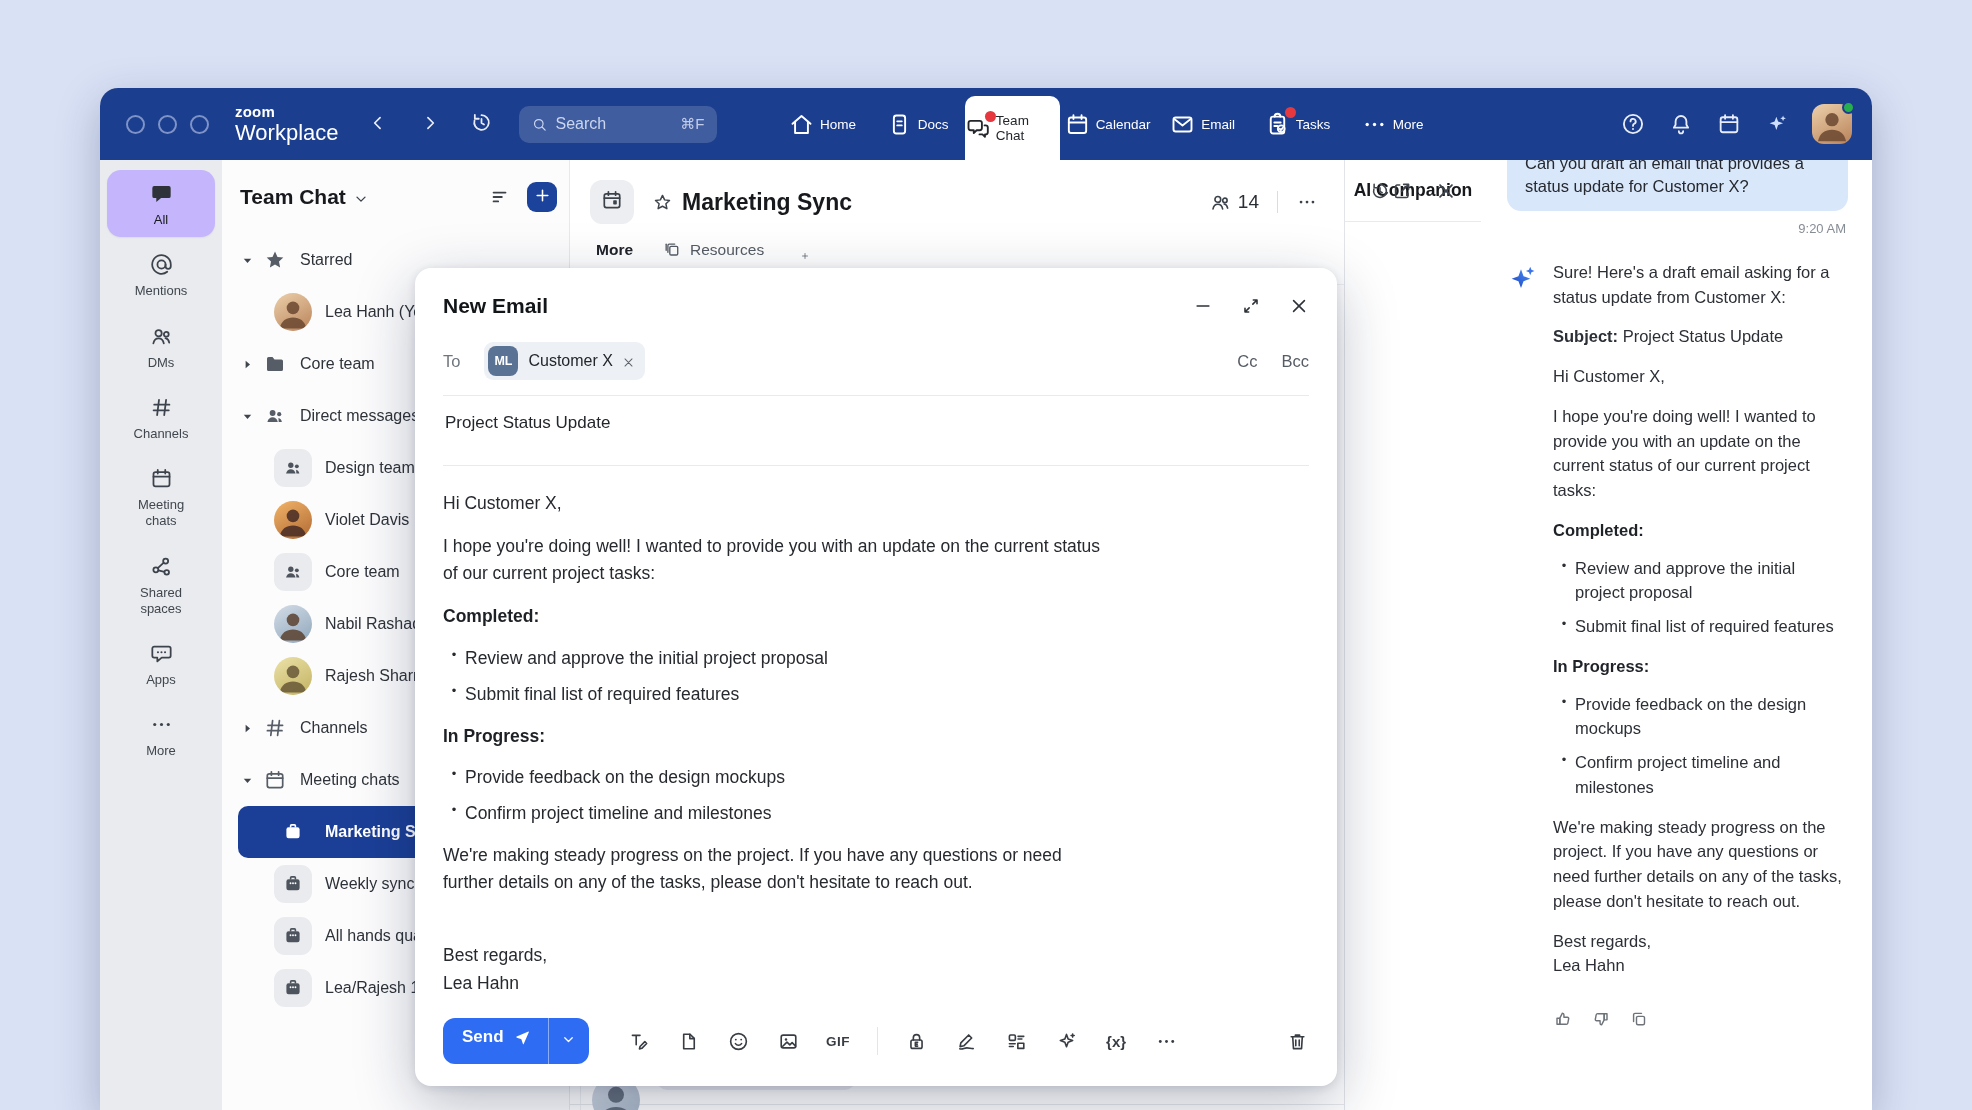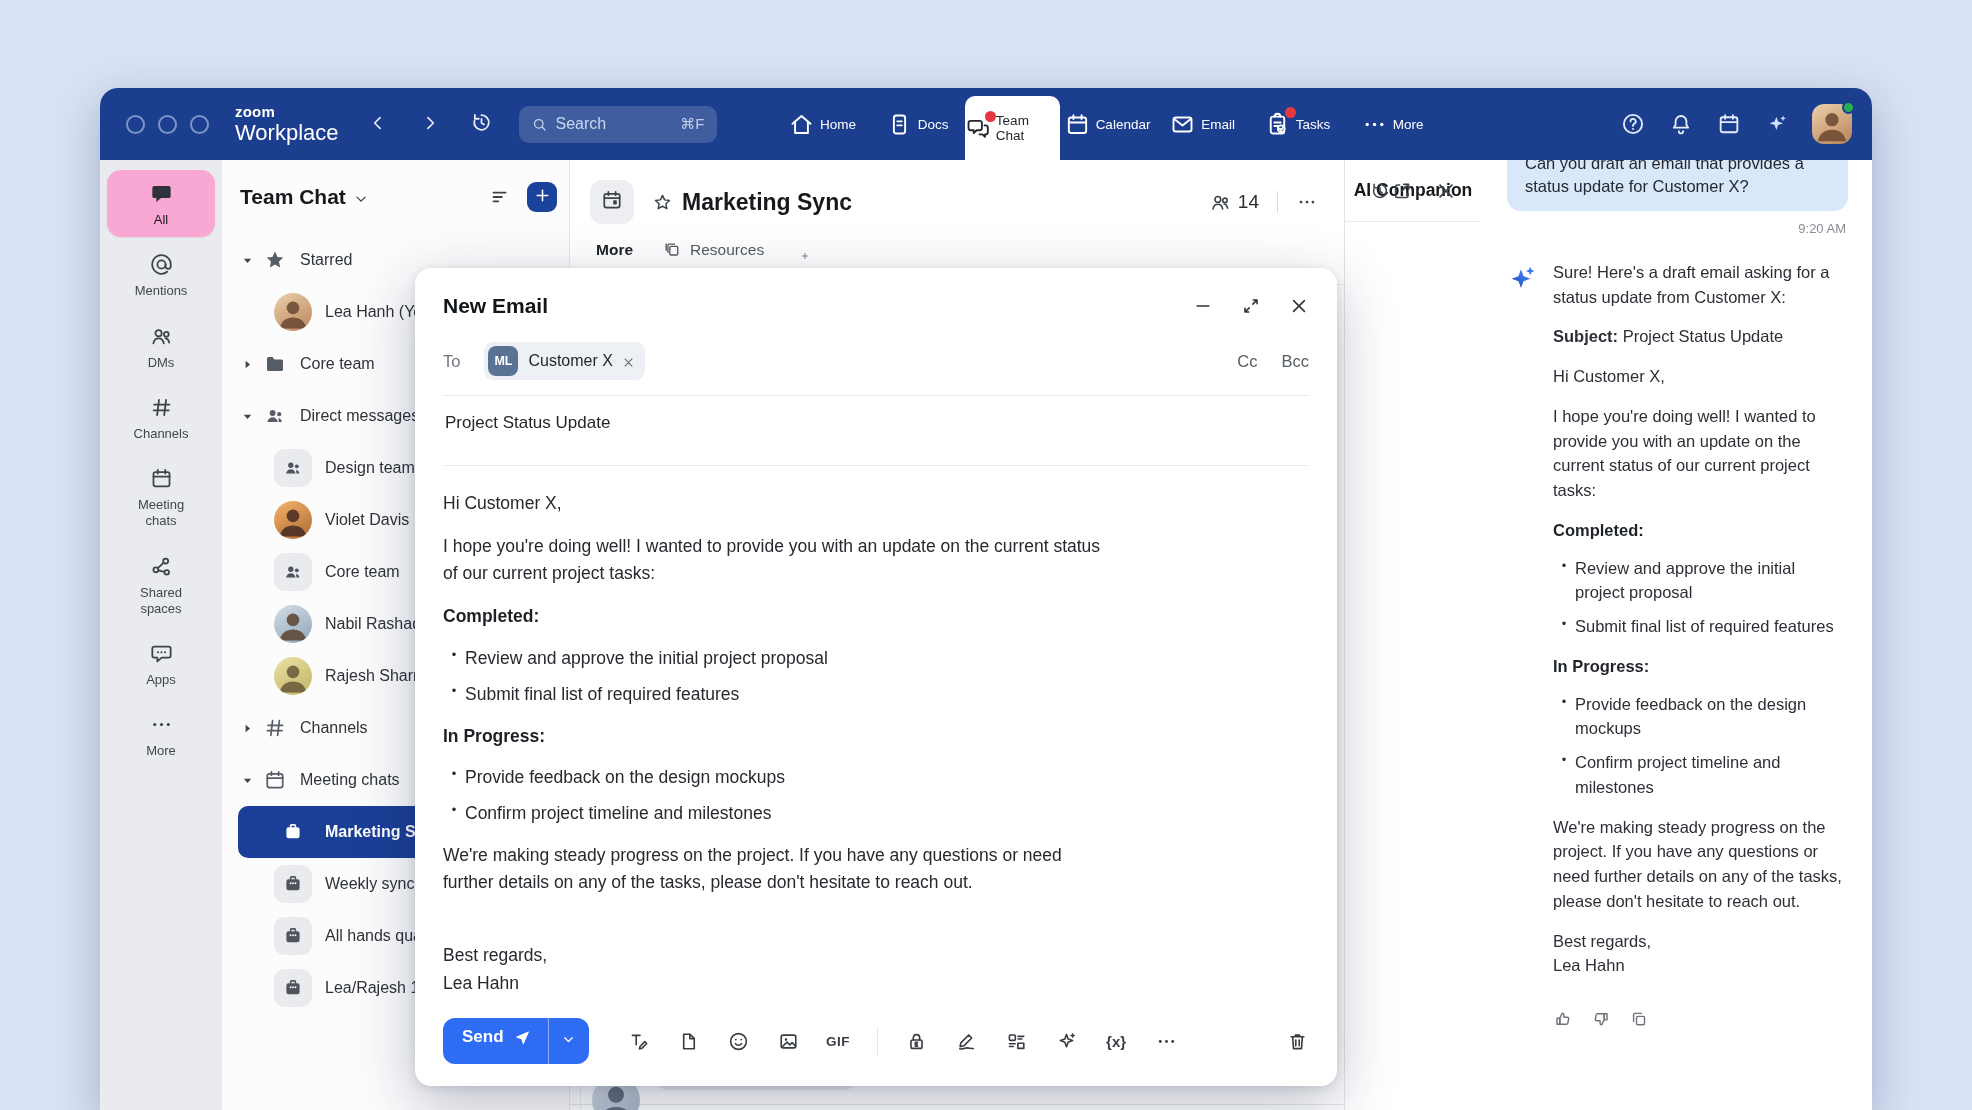--- a/index.html
+++ b/index.html
@@ -41,21 +41,21 @@
   .status-dot { position:absolute; top:-3px; right:-3px; width:13px; height:13px; border-radius:50%; background:#27ae4d; border:2px solid #1c3e8e; }
 
   
   .body-row { flex:1; display:flex; min-height:0; position:relative; }
 
   
   .rail { width:122px; flex:0 0 122px; background:#e9ebee; padding:10px 7px; display:flex; flex-direction:column; gap:4px; }
   .rail-item { border-radius:14px; padding:11px 2px 9px; display:flex; flex-direction:column; align-items:center; gap:6px; color:#41474f; }
   .rail-item .ricon { width:25px; height:25px; color:#3d434c; }
   .rail-item .rlabel { font-size:13px; max-width:66px; text-align:center; line-height:1.25; }
-  .rail-item.active { background:#f9a8d4; color:#17191c; box-shadow:0 1px 2px rgba(0,0,0,.06); }
+  .rail-item.active { background:#c4b5fd; color:#17191c; box-shadow:0 1px 2px rgba(0,0,0,.06); }
   .rail-item.active .ricon { color:#2f3339; }
 
   
   .chatlist { width:348px; flex:0 0 348px; background:#fcfcfd; border-right:1px solid #e7e9ec; padding:14px 10px 0 16px; overflow:hidden; }
   .cl-header { display:flex; align-items:center; height:46px; padding:0 2px; }
   .cl-title { font-size:21px; font-weight:700; color:#17191d; }
   .cl-title-chev { width:16px; height:16px; color:#3c4248; margin-left:7px; margin-top:4px; }
   .cl-actions { margin-left:auto; display:flex; align-items:center; gap:16px; }
   .cl-filter { width:22px; height:22px; color:#3c4248; }
   .cl-plus { width:30px; height:30px; border-radius:9px; background:#1b439b; color:#fff; display:flex; align-items:center; justify-content:center; border:none; }

